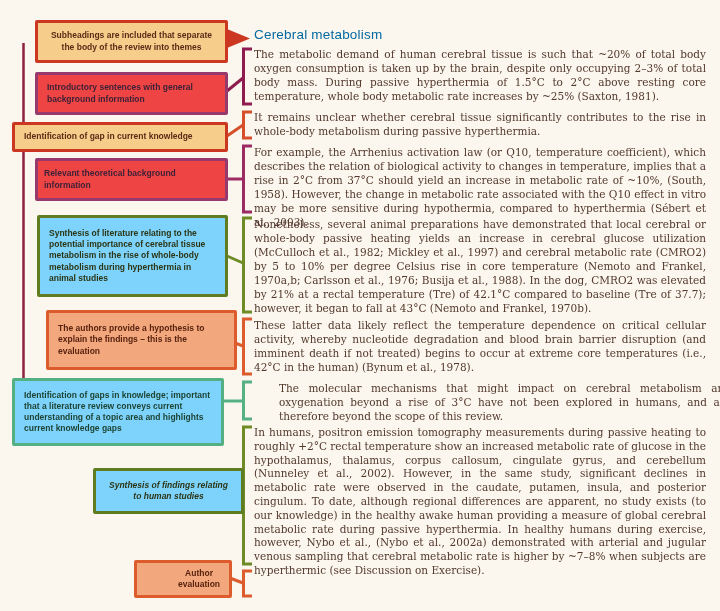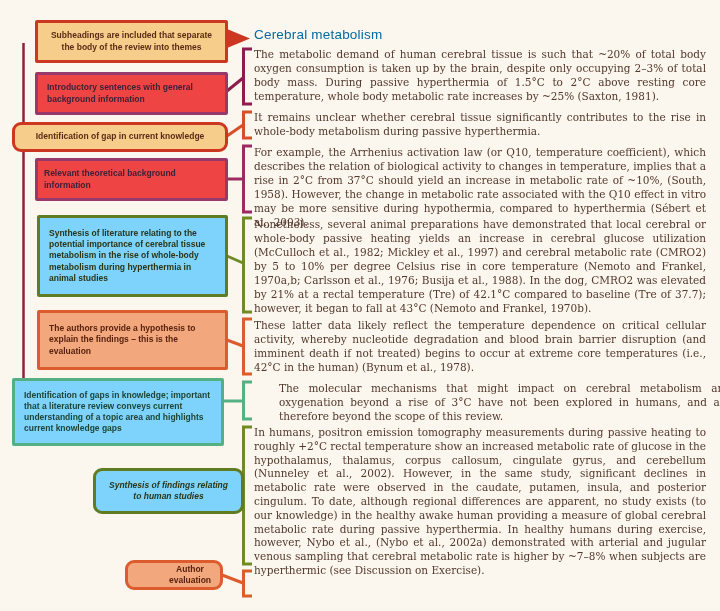--- a/index.html
+++ b/index.html
@@ -19,23 +19,23 @@
     display:flex;
     align-items:center;
     padding:4px 9px;
     font:600 8.5px/1.3 "Liberation Sans",sans-serif;
     z-index:2;
   }
   .box .lbl{display:block;}
   .c-orange{background:#F7CD8B;border-color:#CC3722;color:#5B2B17;}
   .c-pink{background:#ef4444;border-color:#97396C;color:#3E2136;}
   .c-olive{background:#7dd3fc;border-color:#5F7D20;color:#2C3514;}
-  .c-salmon{background:#F2A77C;border-color:#DC5C2E;color:#58220F;}
+  .c-salmon{background:#F2A77C;border-color:#DC5C2E;color:#58220F;margin-left:9px;}
   .c-mint{background:#7dd3fc;border-color:#54B083;color:#1E4434;}
-  .t-center{justify-content:center;text-align:center;border-radius:9px;}
+  .t-center{text-align:center;}
 
   .para{
     position:absolute;
     left:254px;width:452px;
     font:10.5px/14px "DejaVu Serif",serif;
     color:#53382C;
     text-align:justify;
     z-index:2;
   }
   .heading{
@@ -126,21 +126,21 @@
   </div>
 
   <div class="box c-mint" style="left:12px;top:378px;width:212px;height:68px;">
     <span class="lbl">Identification of gaps in knowledge; important that a literature review conveys current understanding of a topic area and highlights current knowledge gaps</span>
   </div>
 
   <div class="box c-olive t-center" style="left:93px;top:468px;width:151px;height:46px;font-style:italic;">
     <span class="lbl">Synthesis of findings relating to human studies</span>
   </div>
 
-  <div class="box c-salmon t-center" style="left:125px;top:560px;width:98px;height:30px;padding-left:41px;">
+  <div class="box c-salmon t-center" style="left:125px;top:560px;width:98px;height:38px;padding-left:41px;">
     <span class="lbl">Author evaluation</span>
   </div>
 
   <div class="heading">Cerebral metabolism</div>
 
   <div class="para" style="top:47px;">The metabolic demand of human cerebral tissue is such that ~20% of total body oxygen consumption is taken up by the brain, despite only occupying 2–3% of total body mass. During passive hyperthermia of 1.5°C to 2°C above resting core temperature, whole body metabolic rate increases by ~25% (Saxton, 1981).</div>
   <div class="para" style="top:110px;">It remains unclear whether cerebral tissue significantly contributes to the rise in whole-body metabolism during passive hyperthermia.</div>
   <div class="para" style="top:145px;">For example, the Arrhenius activation law (or Q10, temperature coefficient), which describes the relation of biological activity to changes in temperature, implies that a rise in 2°C from 37°C should yield an increase in metabolic rate of ~10%, (South, 1958). However, the change in metabolic rate associated with the Q10 effect in vitro may be more sensitive during hypothermia, compared to hyperthermia (Sébert et al., 2003).</div>
   <div class="para" style="top:217px;">Nonetheless, several animal preparations have demonstrated that local cerebral or whole-body passive heating yields an increase in cerebral glucose utilization (McCulloch et al., 1982; Mickley et al., 1997) and cerebral metabolic rate (CMRO2) by 5 to 10% per degree Celsius rise in core temperature (Nemoto and Frankel, 1970a,b; Carlsson et al., 1976; Busija et al., 1988). In the dog, CMRO2 was elevated by 21% at a rectal temperature (Tre) of 42.1°C compared to baseline (Tre of 37.7); however, it began to fall at 43°C (Nemoto and Frankel, 1970b).</div>
   <div class="para" style="top:318px;">These latter data likely reflect the temperature dependence on critical cellular activity, whereby nucleotide degradation and blood brain barrier disruption (and imminent death if not treated) begins to occur at extreme core temperatures (i.e., 42°C in the human) (Bynum et al., 1978).</div>

